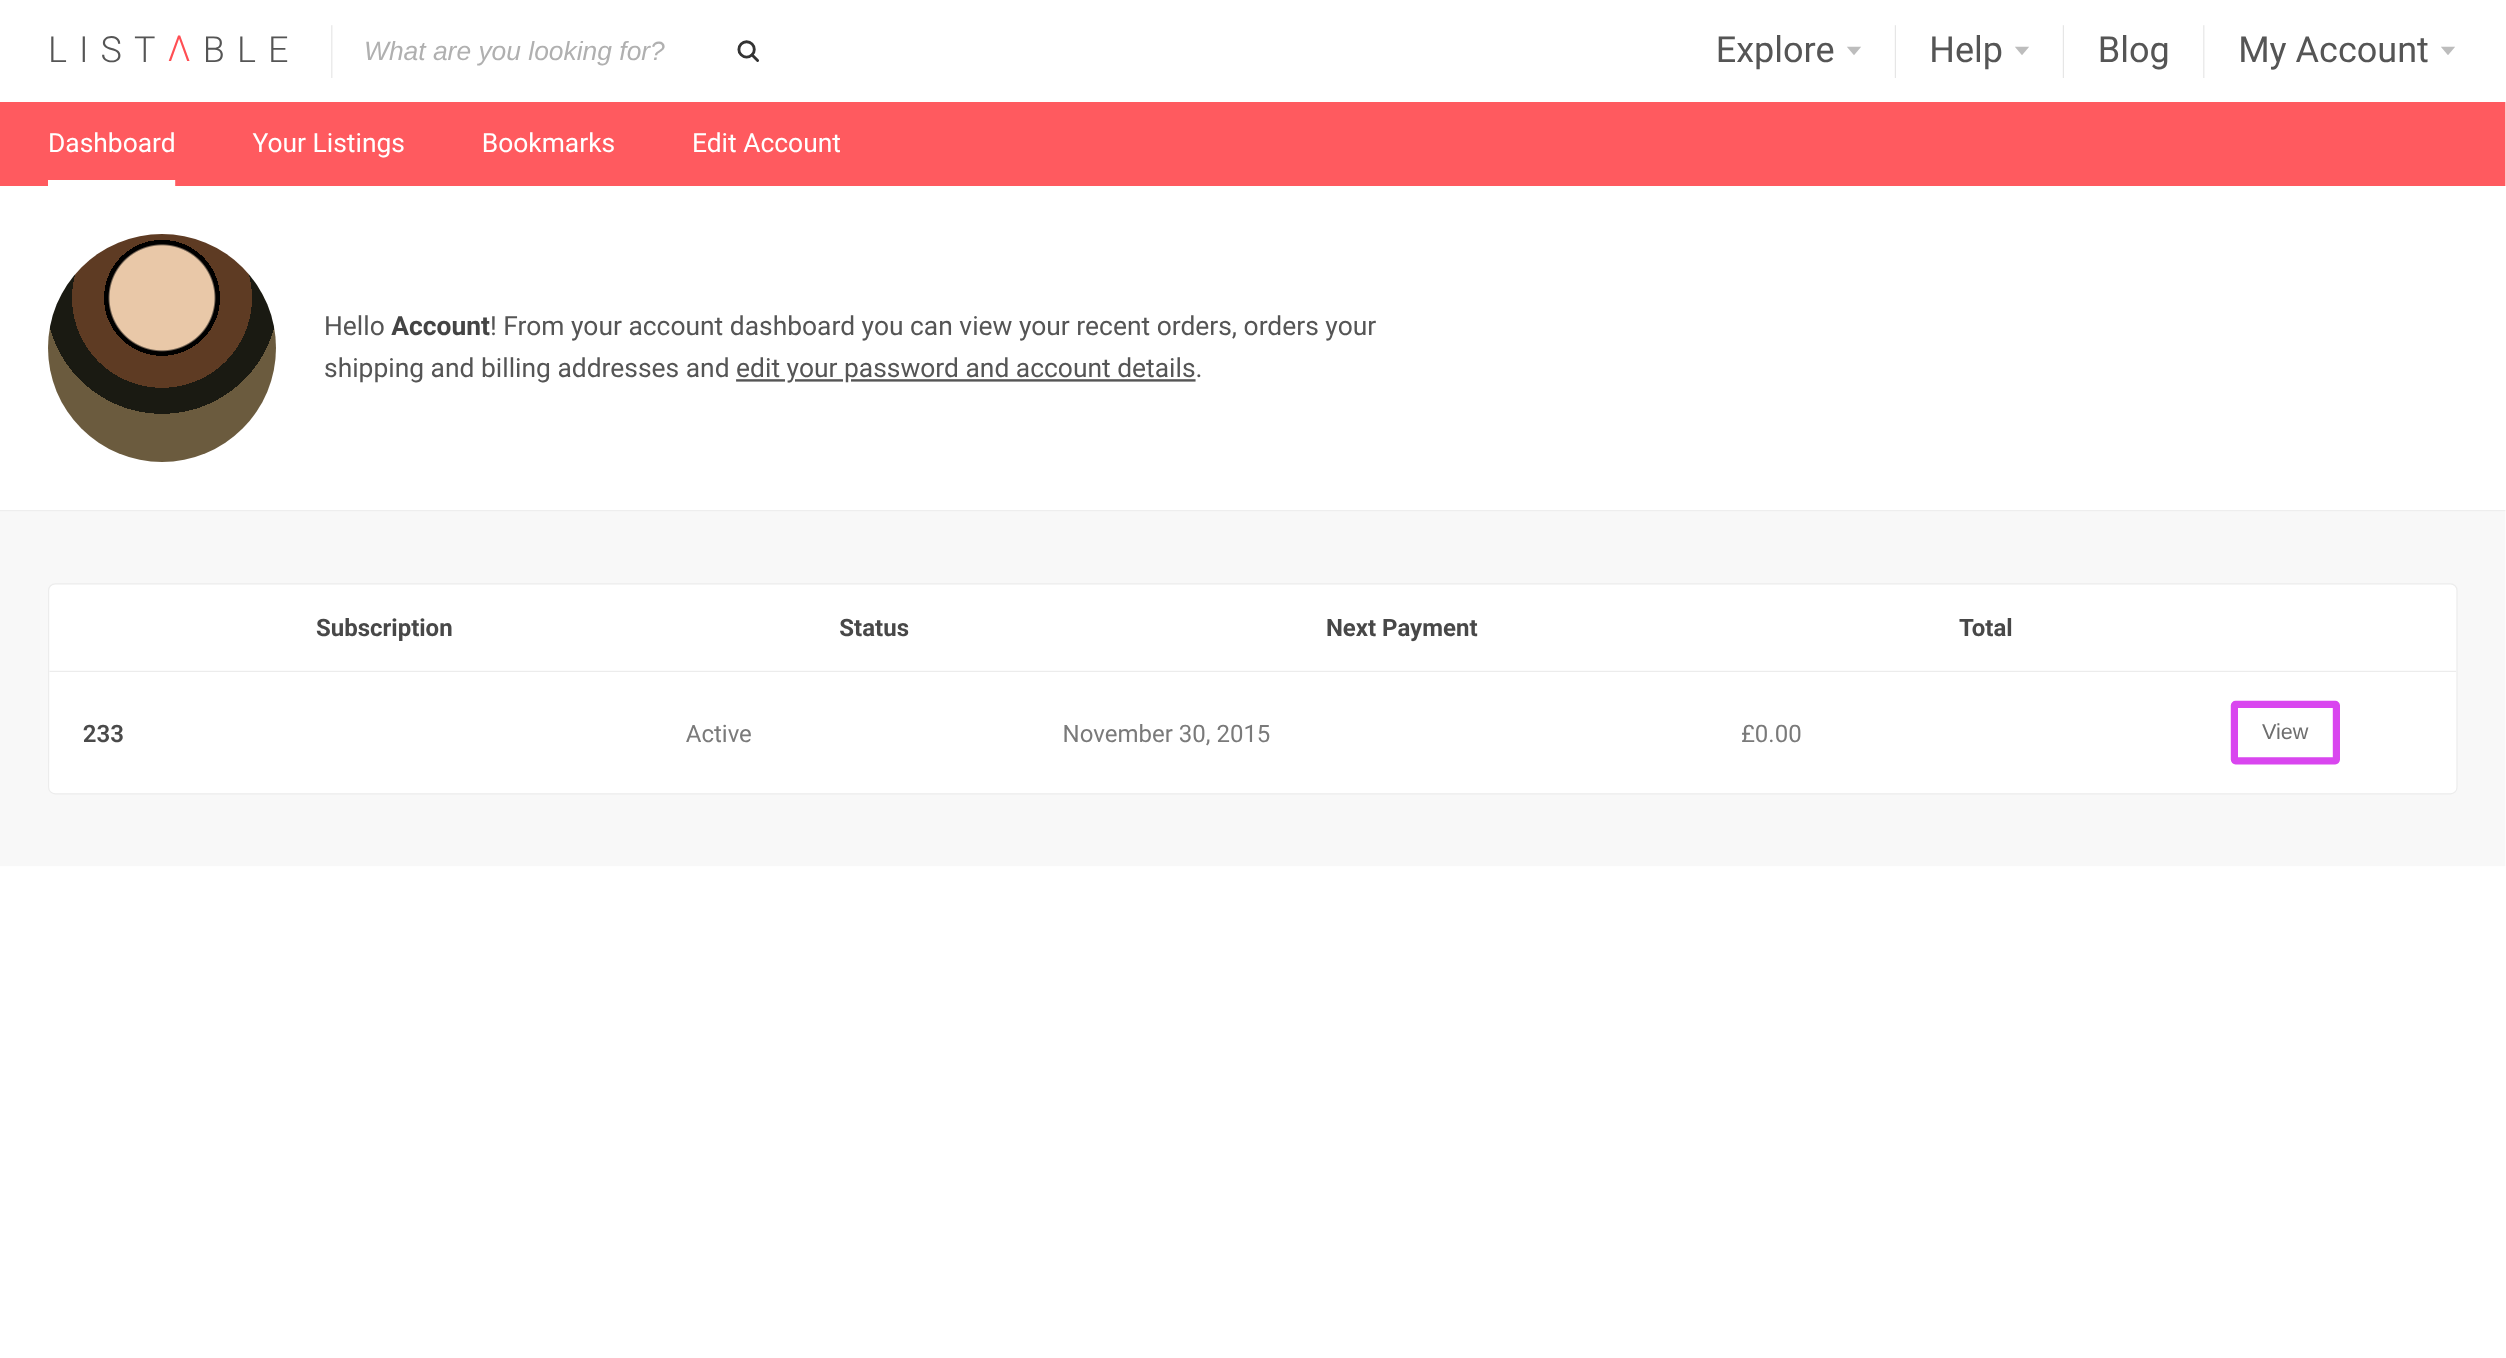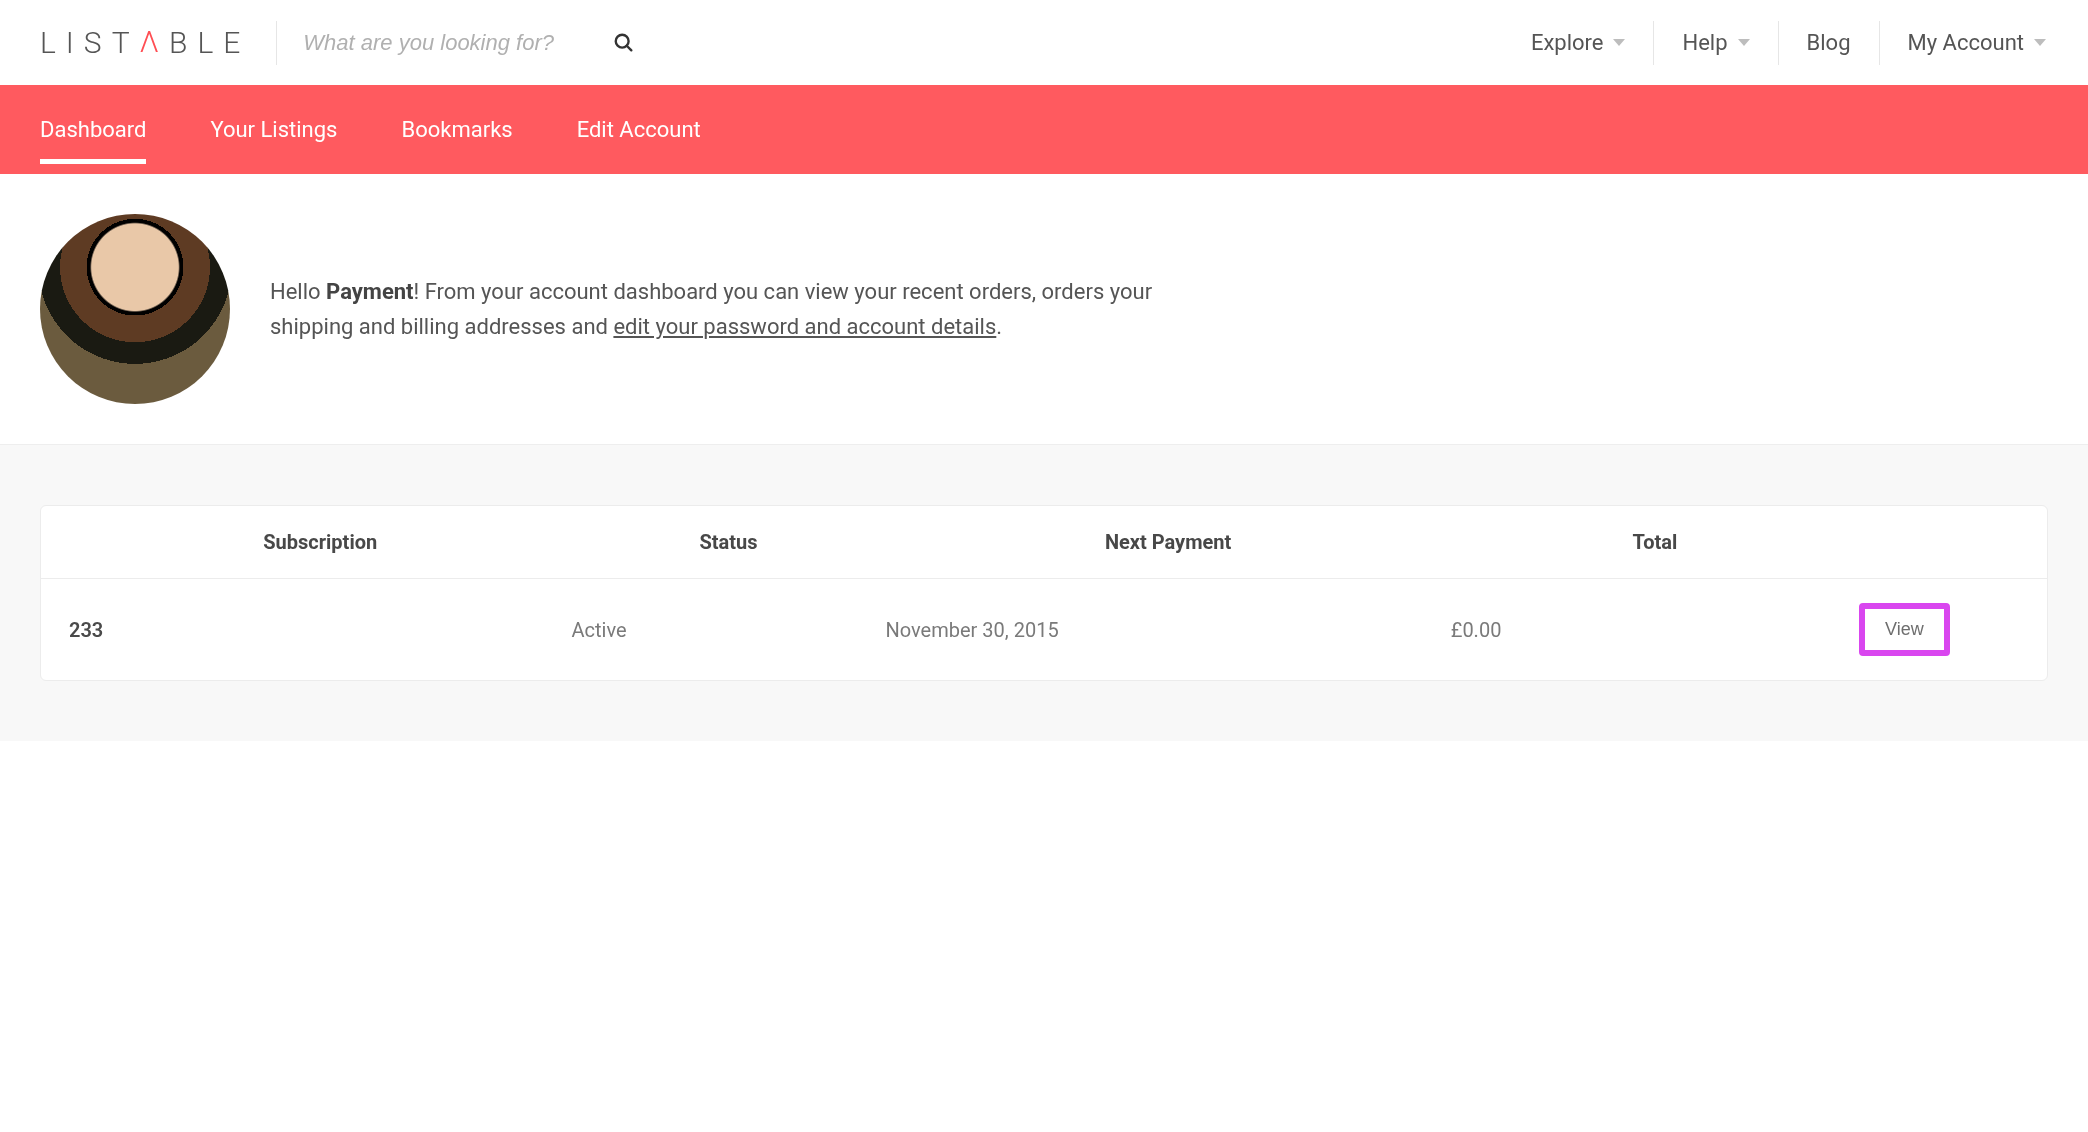--- a/index.html
+++ b/index.html
@@ -62,39 +62,39 @@
     color: #333;
     margin-left: 10px;
   }
   .search-icon svg { width: 22px; height: 22px; display:block; }
   .nav-right {
     margin-left: auto;
     display: flex;
     align-items: center;
   }
   .nav-item {
-    font-size: 22px;
+    font-size: 30px;
     color: #555;
     cursor: pointer;
     display: flex;
     align-items: center;
     gap: 10px;
     padding: 4px 2px;
   }
   .chevron-down {
     width: 0; height: 0;
     border-left: 6px solid transparent;
     border-right: 6px solid transparent;
     border-top: 7px solid #bdbdbd;
   }
 
   
   .redbar {
     background: #ff5a5f;
-    height: 89px;
+    height: 70px;
     display: flex;
     align-items: center;
     padding: 0 40px;
     gap: 64px;
   }
   .redtab {
     color: #fff;
     font-size: 22px;
     font-weight: 400;
     height: 69px;
@@ -248,21 +248,21 @@
     <span>Bookmarks</span>
   </div>
   <div class="redtab">
     <span>Edit Account</span>
   </div>
 </nav>
 
 <section class="welcome">
   <div class="avatar"></div>
   <p class="welcome-text">
-    <span>Hello </span><b>Payment</b><span>! From your account dashboard you can view your recent orders, orders your shipping and billing addresses and </span><a>edit your password and account details</a><span>.</span>
+    <span>Hello </span><b>Account</b><span>! From your account dashboard you can view your recent orders, orders your shipping and billing addresses and </span><a>edit your password and account details</a><span>.</span>
   </p>
 </section>
 
 <section class="subs-section">
   <div class="subs-card">
     <div class="subs-row subs-header">
       <div class="cell">Subscription</div>
       <div class="cell">Status</div>
       <div class="cell">Next Payment</div>
       <div class="cell">Total</div>

